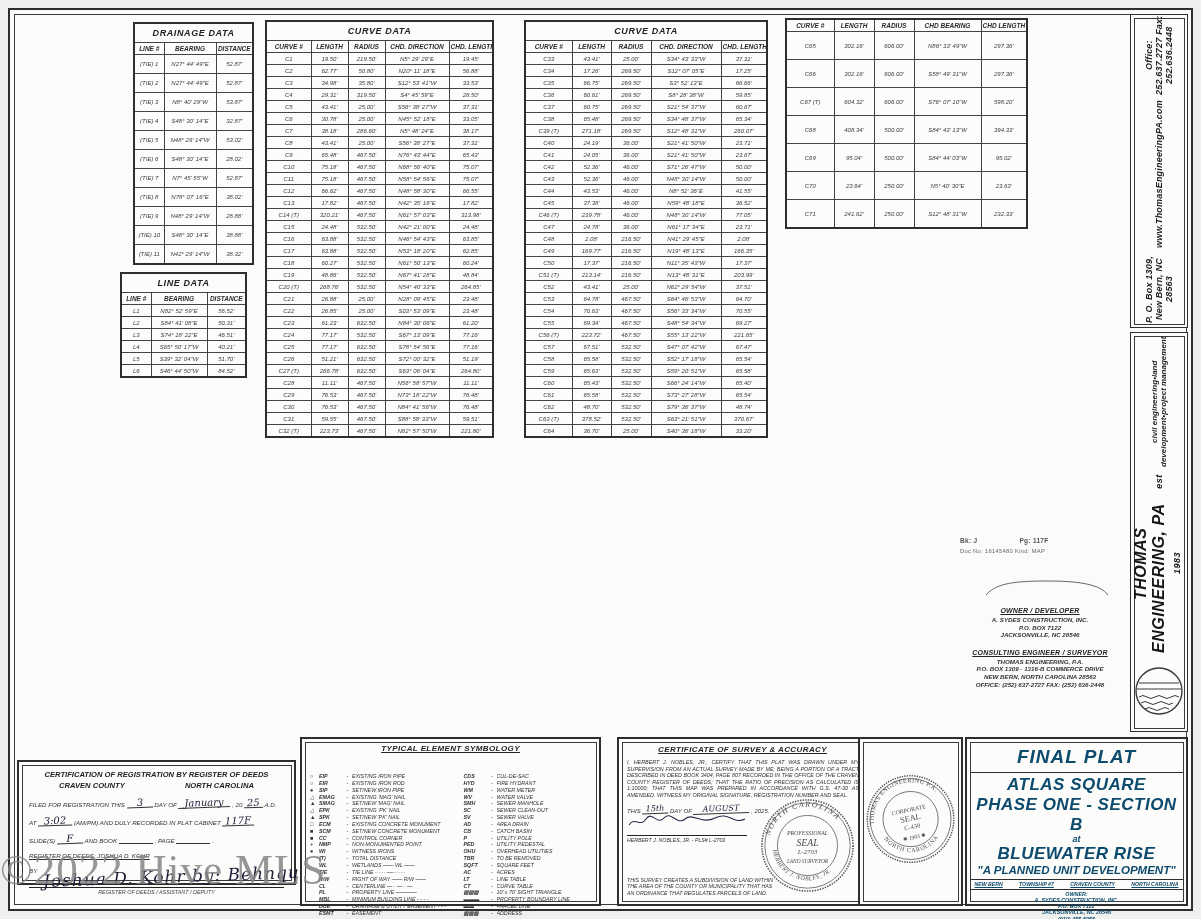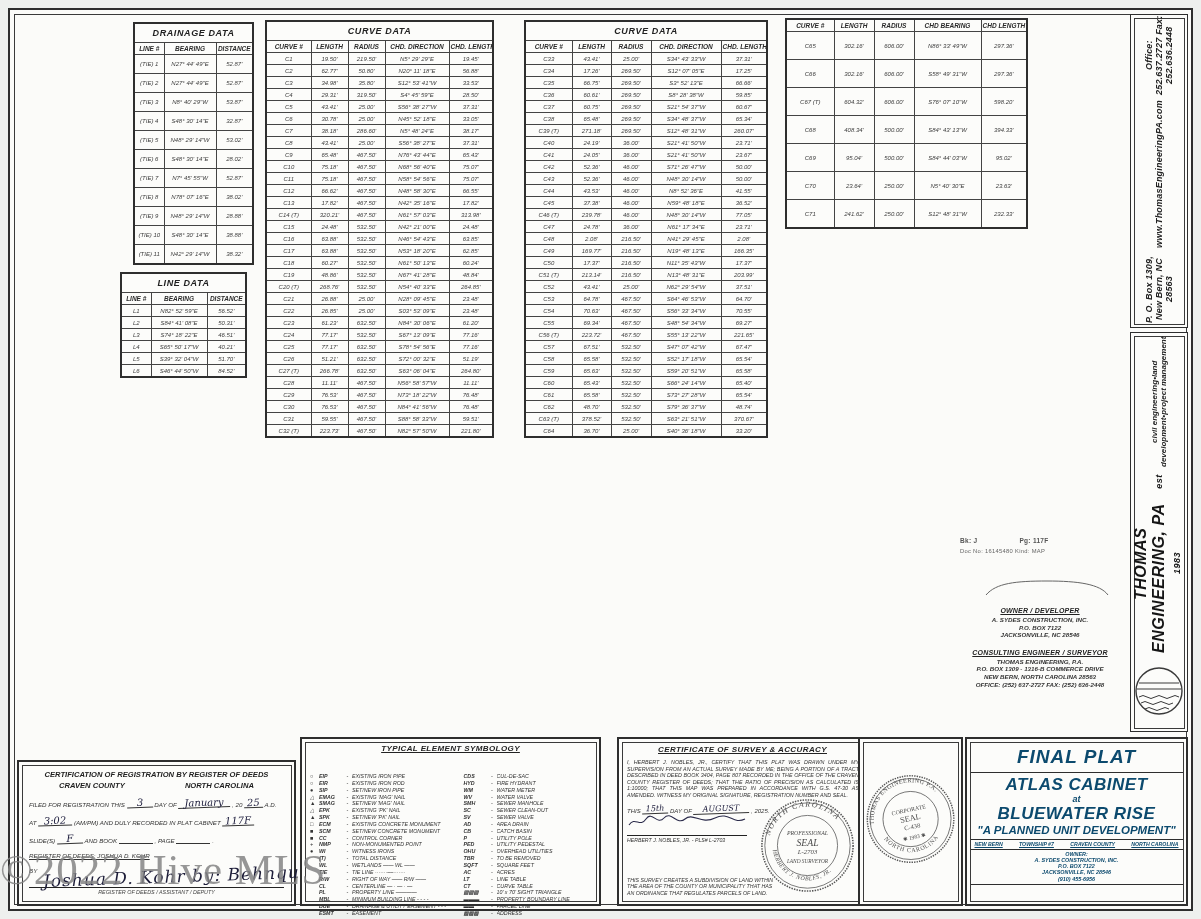--- a/index.html
+++ b/index.html
@@ -840,21 +840,21 @@
   <div class="blk-line">P.O. BOX 7122</div>
   <div class="blk-line">JACKSONVILLE, NC 28546</div>
   <div class="blk-gap"></div>
   <div class="blk-title">CONSULTING ENGINEER / SURVEYOR</div>
   <div class="blk-line">THOMAS ENGINEERING, P.A.</div>
   <div class="blk-line">P.O. BOX 1309 - 1316-B COMMERCE DRIVE</div>
   <div class="blk-line">NEW BERN, NORTH CAROLINA 28563</div>
   <div class="blk-line">OFFICE: (252) 637-2727   FAX: (252) 636-2448</div>
 </div>
 
-<div class="panel" style="left:17px; top:760px; width:279px; height:146px;">
+<div class="panel" style="left:17px; top:760px; width:279px; height:125px;">
   <div class="pinner"></div>
   <div class="reg-content">
     <div class="reg-title">CERTIFICATION OF REGISTRATION BY REGISTER OF DEEDS</div>
     <div class="reg-county">
       <span>CRAVEN COUNTY</span>
       <span>NORTH CAROLINA</span>
     </div>
     <div class="reg-line">
       <span>FILED FOR REGISTRATION THIS</span>
       <span class="fill">3</span>
@@ -1215,21 +1215,22 @@
       <text x="50" y="72" font-size="6" text-anchor="middle">✱ 1983 ✱</text>
     </svg>
   </div>
 </div>
 
 <div class="panel" style="left:965px; top:737px; width:223px; height:169px;">
   <div class="pinner"></div>
   <div style="position:absolute; inset:3.5px;">
     <div class="tb-row tb-kind">FINAL PLAT</div>
     <div class="tb-row" style="padding:2px 0 1px;">
-      <div class="tb-name1">ATLAS CABINET</div>
+      <div class="tb-name1">ATLAS SQUARE</div>
+      <div class="tb-name1">PHASE ONE - SECTION B</div>
       <div class="tb-at">at</div>
       <div class="tb-name1">BLUEWATER RISE</div>
       <div class="tb-name4">"A PLANNED UNIT DEVELOPMENT"</div>
     </div>
     <div class="tb-row tb-loc">
       <span>NEW BERN</span>
       <span>TOWNSHIP #7</span>
       <span>CRAVEN COUNTY</span>
       <span>NORTH CAROLINA</span>
     </div>

